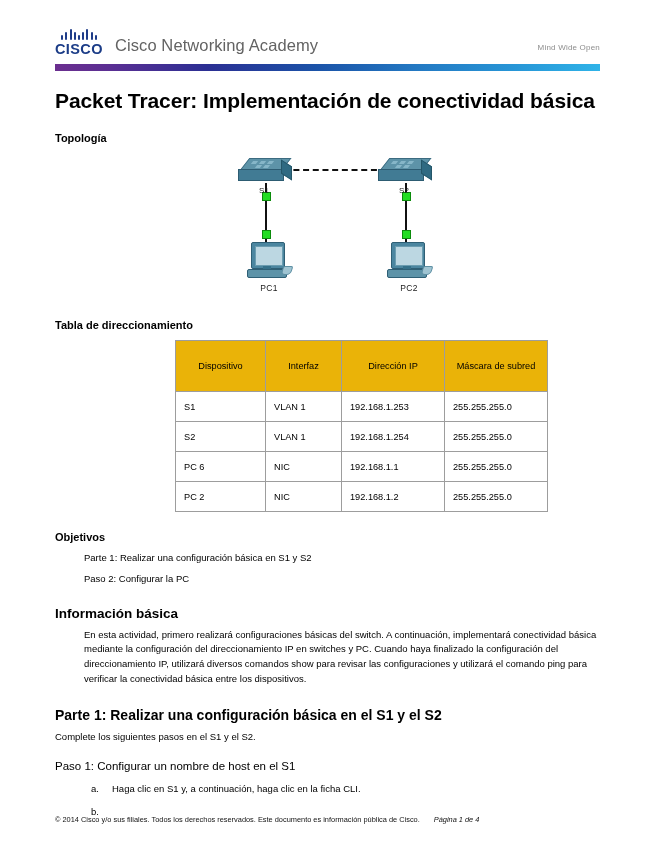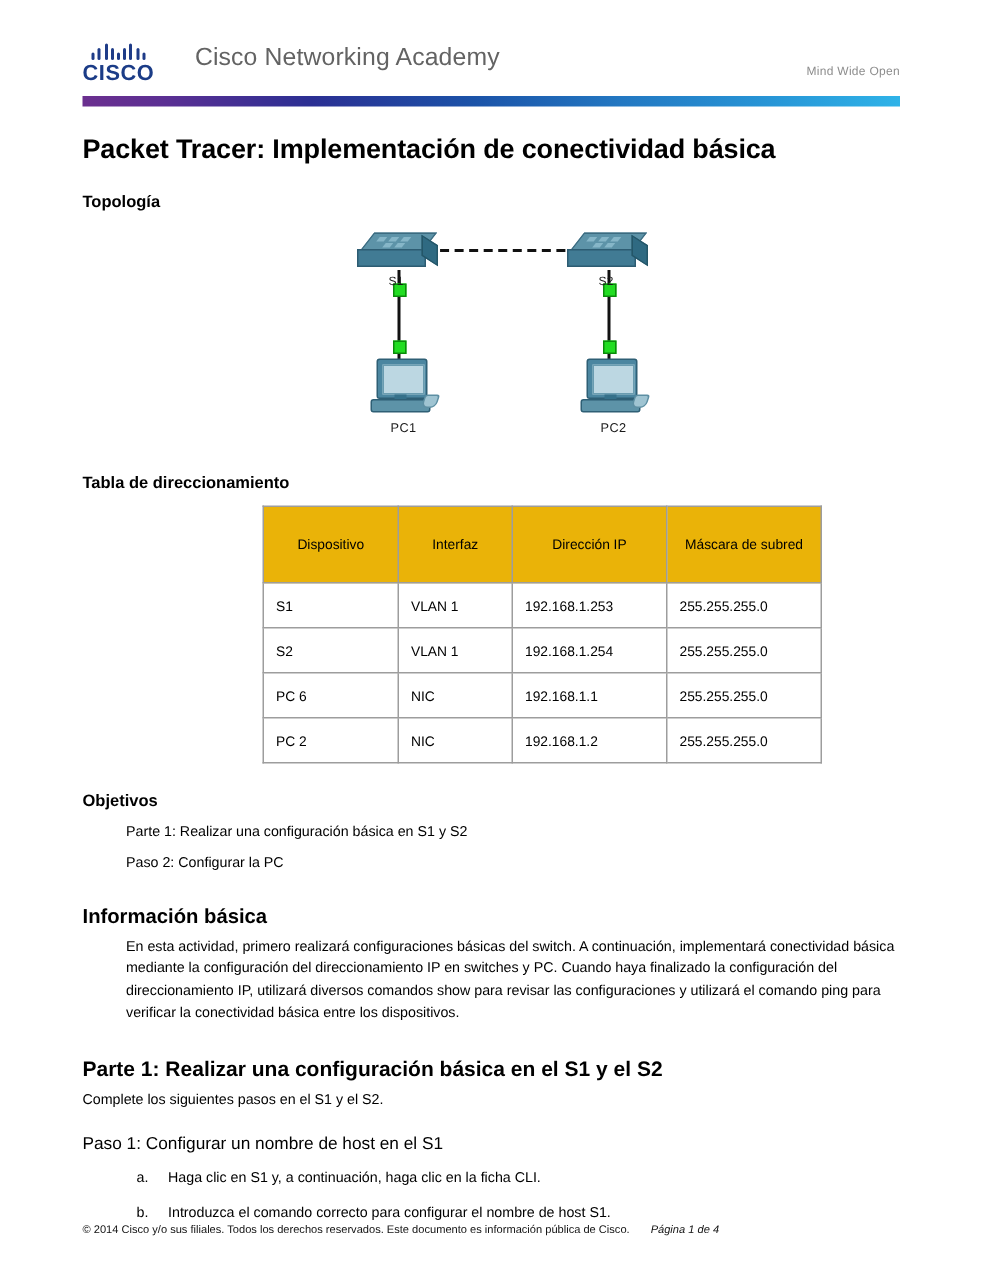--- a/index.html
+++ b/index.html
@@ -26,21 +26,22 @@
   
   .header {
     position: relative;
     height: 62px;
     display: flex;
     align-items: flex-end;
     justify-content: space-between;
   }
   .brand-left {
     display: flex;
-    gap: 27px;
+    align-items: flex-end;
+    gap: 12px;
     padding-bottom: 6px;
   }
   .cisco-logo {
     display: flex;
     flex-direction: column;
     align-items: center;
     line-height: 1;
   }
   .cisco-bars {
     display: flex;
@@ -92,21 +93,21 @@
        #2b2f93 28%,
        #1b53a8 48%,
        #2378c2 66%,
        #2795d6 84%,
        #2fb3e8 100%);
     margin-top: 2px;
   }
 
   
   h1.doc-title {
-    font-size: 18px;
+    font-size: 21px;
     font-weight: bold;
     margin: 18px 0 0 0;
     letter-spacing: -0.1px;
   }
   h2.section {
     font-size: 11px;
     font-weight: bold;
     margin: 19px 0 0 0;
   }
   h2.section-big {
@@ -463,21 +464,20 @@
   <p class="body-text flush">Complete los siguientes pasos en el S1 y el S2.</p>
 
   <h4 class="step-title">Paso 1:  Configurar un nombre de host en el S1</h4>
   <ul class="sub-list">
     <li>
       <span class="marker">a.</span>
       <span>Haga clic en S1 y, a continuación, haga clic en la ficha CLI.</span>
     </li>
     <li>
       <span class="marker">b.</span>
-      <span>Introduzca el comando correcto para configurar el nombre de host S1.</span>
     </li>
   </ul>
 
   <div class="footer">
     <div class="footer-left">© 2014 Cisco y/o sus filiales. Todos los derechos reservados. Este documento es información pública de Cisco.</div>
     <div class="footer-right">Página 1 de 4</div>
   </div>
 
 </div>
 

